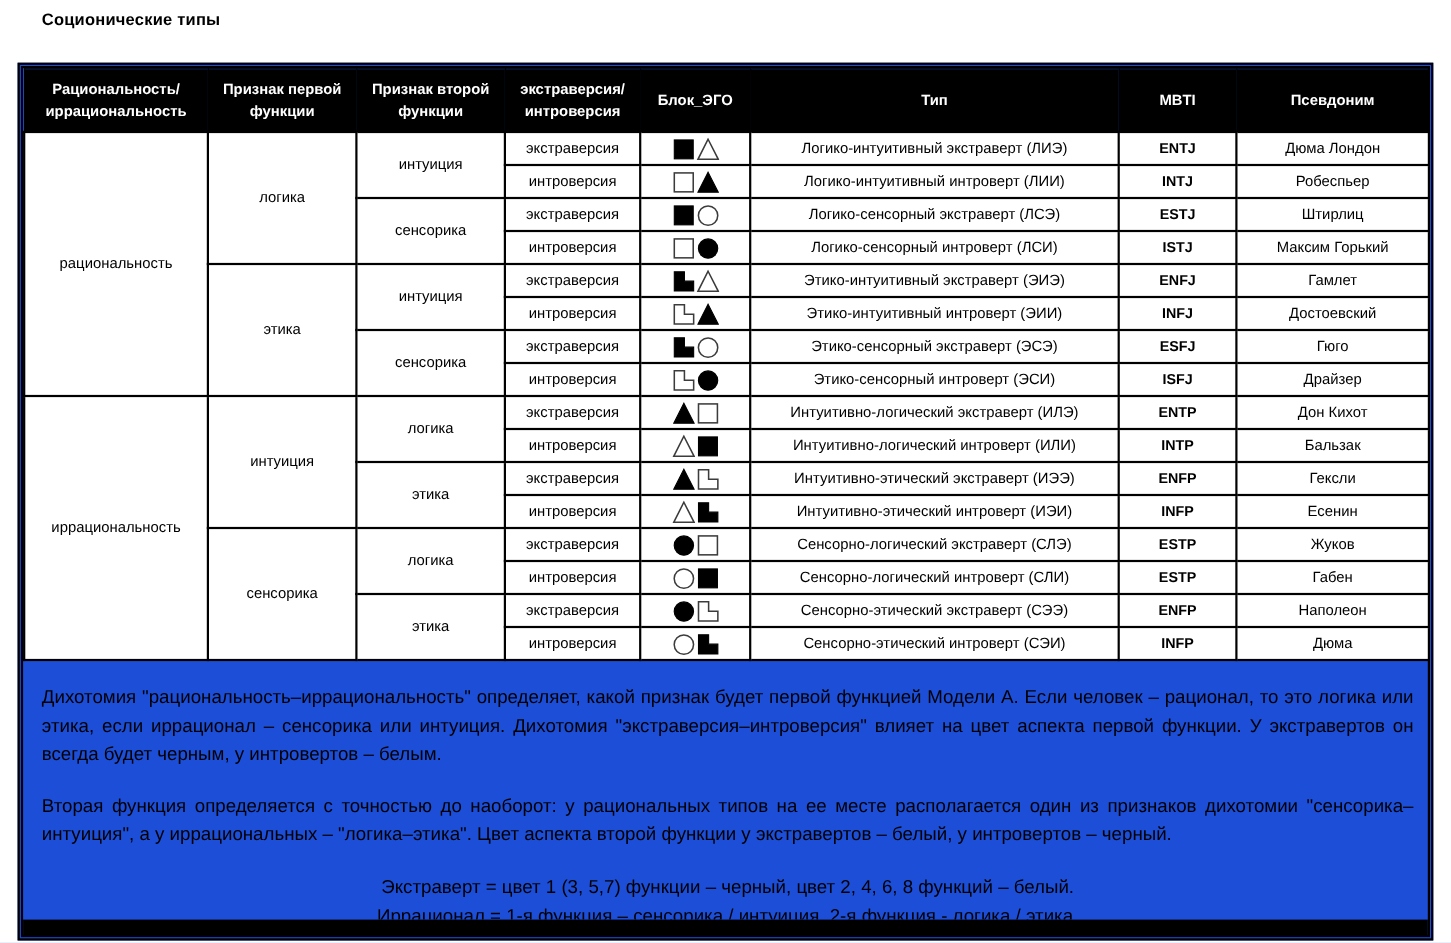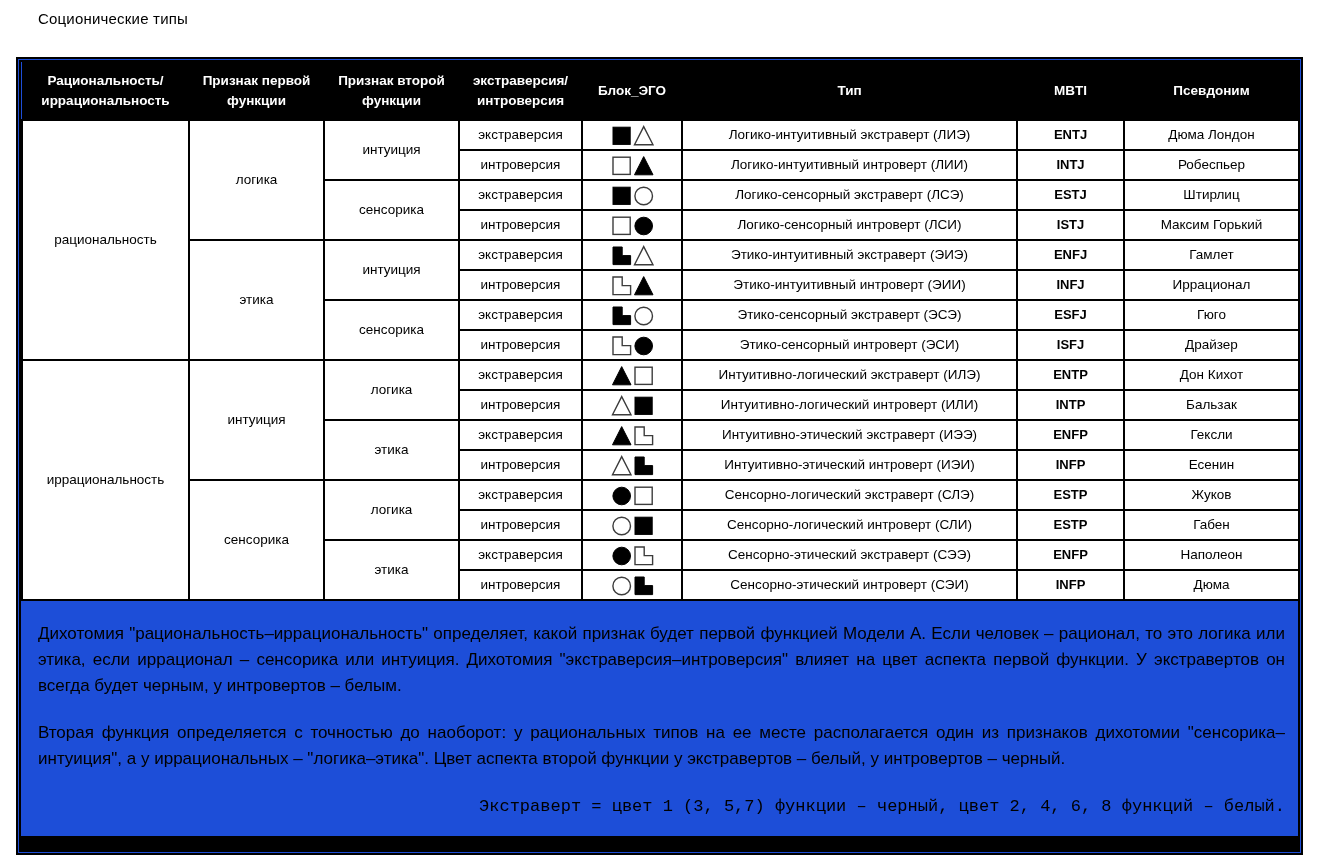--- a/index.html
+++ b/index.html
@@ -3,21 +3,21 @@
 <meta charset="utf-8">
 <style>
   html,body{margin:0;padding:0;background:#fff;}
   body{
     width:1319px;height:857px;position:relative;
     font-family:"Liberation Sans",sans-serif;color:#000;
     -webkit-font-smoothing:antialiased;
   }
   .page-title{
     position:absolute;left:38px;top:10px;
-    font-size:15px;font-weight:normal;letter-spacing:.2px;
+    font-size:15px;font-weight:bold;letter-spacing:.2px;
   }
   .frame{
     position:absolute;left:16px;top:57px;width:1287px;height:798px;
     border:5px double #000;box-sizing:border-box;
     display:flex;flex-direction:column;background:#1d4ed8;
   }
   table.soc{
     border-collapse:collapse;table-layout:fixed;width:100%;
   }
   table.soc th{
@@ -31,21 +31,21 @@
   }
   table.soc td.mbti{font-weight:bold;font-size:13px;margin-left:44px;}
   table.soc td.ego{padding:0;}
   .ego-wrap{display:flex;align-items:center;justify-content:center;gap:1px;}
   .ego-wrap svg{display:block;}
   .notes{
     flex:1 1 auto;padding:20px 13px 6px 17px;font-size:17px;line-height:1.52;
     box-sizing:border-box;overflow:hidden;
   }
   .notes p{margin:0 0 22px 0;text-align:justify;}
-  .notes .rule-line{margin:0;text-align:right;font-family:Liberation Mono, monospace;}
+  .notes .rule-line{margin:0;text-align:center;}
   .bottom-bar{
     flex:0 0 auto;height:14px;background:#000;width:100%;
   }
 </style>
 </head>
 <body>
 
 <div class="page-title">Соционические типы</div>
 
 <div class="frame">
@@ -190,21 +190,21 @@
               </span>
               <span>
                 <svg width="21" height="21" viewBox="0 0 21 21" xmlns="http://www.w3.org/2000/svg">
                   <polygon points="10.7,1.6 20,19.8 1.5,19.8" fill="#000000" stroke="#000000" stroke-width="1"></polygon>
                 </svg>
               </span>
             </span>
           </td>
           <td>Этико-интуитивный интроверт (ЭИИ)</td>
           <td class="mbti">INFJ</td>
-          <td>Иррационал</td>
+          <td>Достоевский</td>
         </tr>
         <tr>
           <td rowspan="2">сенсорика</td>
           <td>экстраверсия</td>
           <td class="ego">
             <span class="ego-wrap">
               <span>
                 <svg width="21" height="21" viewBox="0 0 21 21" xmlns="http://www.w3.org/2000/svg">
                   <polygon points="2,2 11.2,2 11.2,10.6 19.6,10.6 19.6,19.6 2,19.6" fill="#000000" stroke="#000000" stroke-width="1"></polygon>
                 </svg>
@@ -407,16 +407,17 @@
           <td class="mbti">INFP</td>
           <td>Дюма</td>
         </tr>
       </tbody>
   </table>
 
   <div class="notes">
     <p>Дихотомия "рациональность–иррациональность" определяет, какой признак будет первой функцией Модели А. Если человек – рационал, то это логика или этика, если иррационал – сенсорика или интуиция. Дихотомия "экстраверсия–интроверсия"  влияет на цвет аспекта первой функции. У экстравертов он всегда будет черным, у интровертов – белым.</p>
     <p>Вторая функция определяется с точностью до наоборот: у рациональных типов на ее месте располагается один из признаков дихотомии "сенсорика–интуиция", а у иррациональных – "логика–этика". Цвет аспекта второй функции  у экстравертов – белый, у интровертов – черный.</p>
     <div class="rule-line">Экстраверт = цвет 1 (3, 5,7) функции – черный, цвет 2, 4, 6, 8 функций  – белый.</div>
+    <div class="rule-line">Иррационал = 1-я функция  – сенсорика / интуиция, 2-я функция - логика / этика.</div>
   </div>
 
   <div class="bottom-bar"></div>
 </div>
 
 </body></html>

